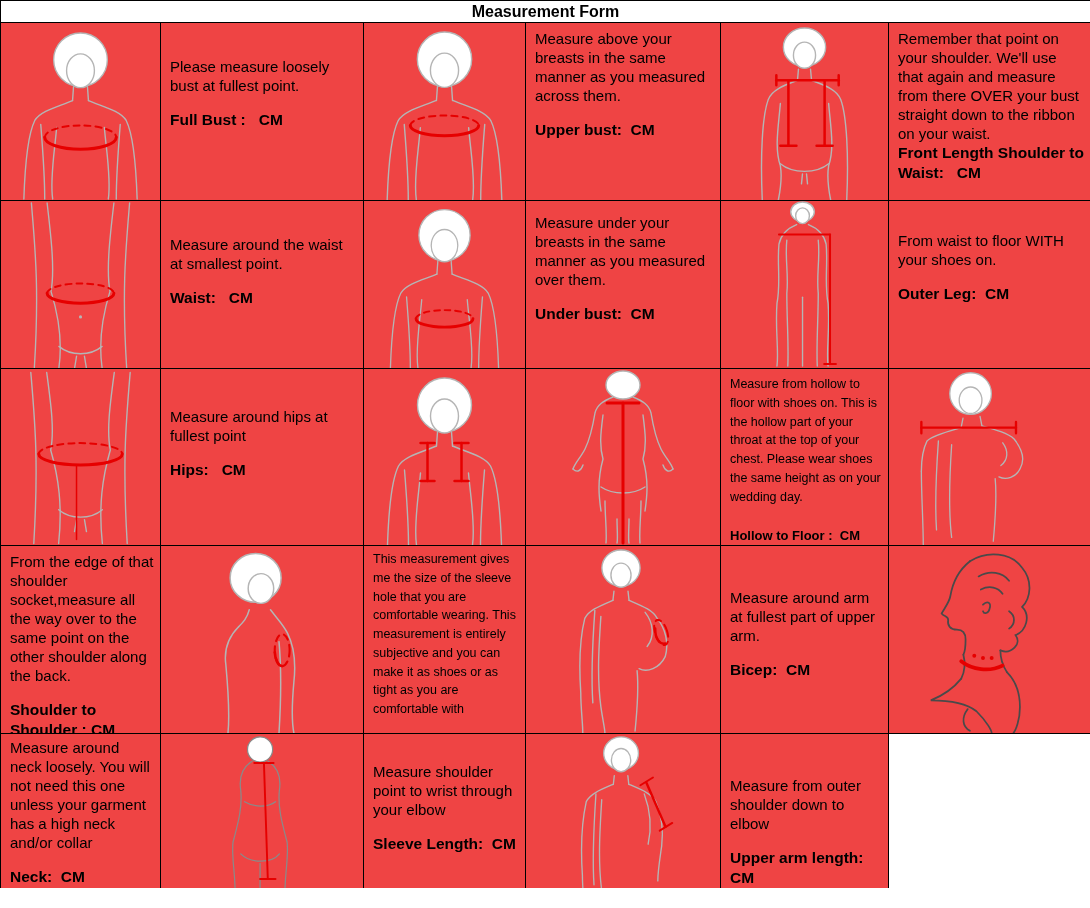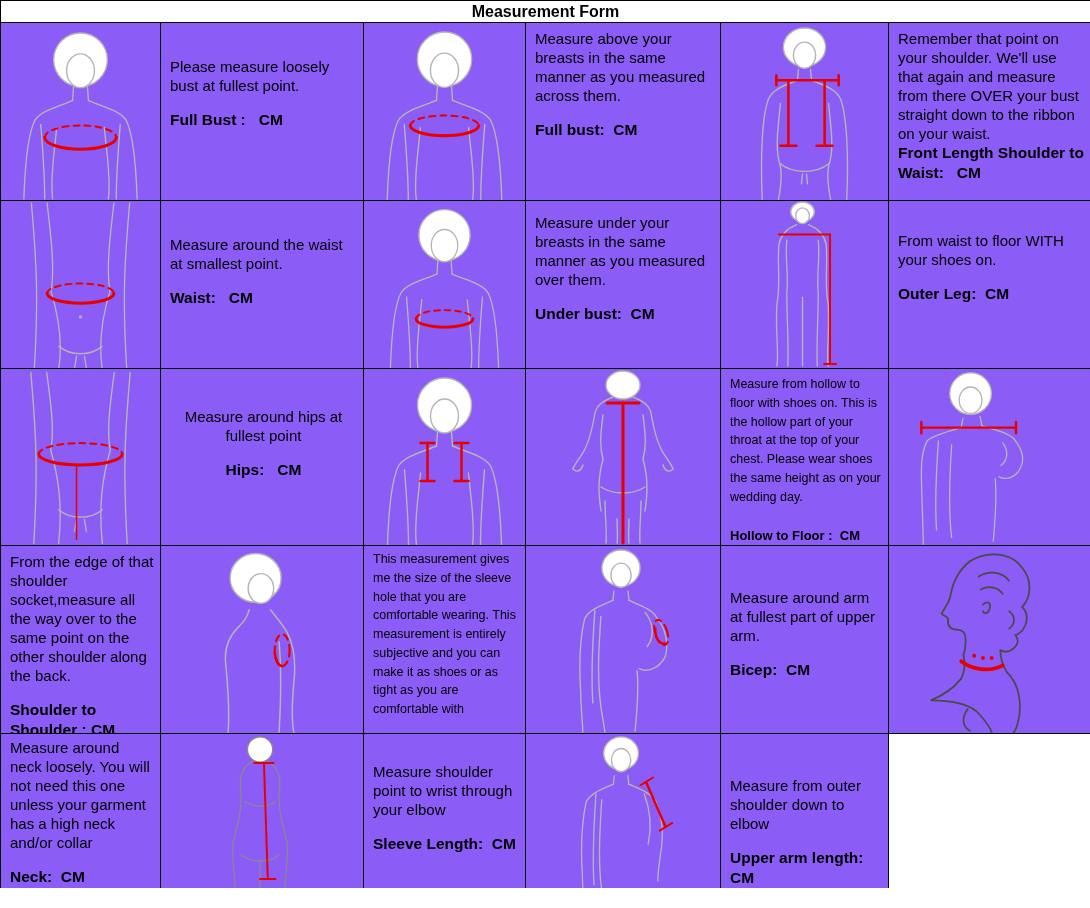--- a/index.html
+++ b/index.html
@@ -3,29 +3,29 @@
 <meta charset="utf-8">
 <style>
   html,body{margin:0;padding:0;background:#fff;}
   body{font-family:"Liberation Sans", sans-serif;color:#000;}
   .form{width:1090px;height:888px;display:grid;
     grid-template-columns:160px 203px 162px 195px 168px 202px;
     grid-template-rows:22px 178px 168px 177px 188px 175px;
     border-top:1px solid #000;border-left:1px solid #000;box-sizing:border-box;background:#fff;}
   .titlebar{grid-column:1/-1;border-right:1px solid #000;border-bottom:1px solid #000;
     display:flex;align-items:center;justify-content:center;font-weight:bold;font-size:16px;}
-  .cell{border-right:1px solid #000;border-bottom:1px solid #000;box-sizing:border-box;overflow:hidden;background:#8b5cf6;}
+  .cell{border-right:1px solid #000;border-bottom:1px solid #000;box-sizing:border-box;overflow:hidden;background:#ef4444;}
   .txt{padding:8px 6px 6px 9px;font-size:15px;line-height:1.27;}
   .txt .desc{white-space:pre-wrap;}
   .txt .lbl{font-weight:bold;margin-top:15px;font-size:15.5px;white-space:pre-wrap;}
   .txt .lbl.gap0{margin-top:0;}
   .txt.small{font-size:12.5px;line-height:1.5;}
   .txt.small .lbl{font-size:13px;line-height:1.2;}
   .t28{padding-top:28px;} .t30{padding-top:30px;} .t34{padding-top:34px;}
-  .t38{padding-top:38px;text-align:center;} .t42{padding-top:42px;} .t4{padding-top:4px;} .t6{padding-top:6px;} .t12{padding-top:12px;}
+  .t38{padding-top:38px;} .t42{padding-top:42px;} .t4{padding-top:4px;} .t6{padding-top:6px;} .t12{padding-top:12px;}
   .fig{display:flex;align-items:stretch;justify-content:center;}
   .fig svg{display:block;width:100%;height:100%;}
   .fig *{fill:none;stroke:#b5b5b5;stroke-width:1.4;stroke-linecap:round;}
   .fig .fill{fill:#fff;}
   .fig.ink *{stroke:#4a4a4a;stroke-width:1.6;}
   .fig.ink2 *{stroke:#8a8a8a;stroke-width:1.3;}
   .fig .red{stroke:#e60000 !important;}
   .fig .reddot{fill:#e60000 !important;stroke:none !important;}
   .fig .dash{stroke-dasharray:6 5;}
   .fig .w15{stroke-width:1.5;} .fig .w2{stroke-width:2;} .fig .w25{stroke-width:2.5;}
@@ -66,21 +66,21 @@
       <path d="M40,101 C42,126 44,152 44,176"></path>
         <path d="M120,101 C118,126 116,152 116,176"></path>
       <path d="M56,104 C54,128 49,156 52,176"></path>
         <path d="M104,104 C106,128 111,156 108,176"></path>
       <path class="red dash w2" d="M46,102 A34,10 0 0 1 114,102"></path>
       <path class="red w3" d="M46,102 A34,10 0 0 0 114,102"></path>
     </svg>
   </div>
   <div class="cell txt t6">
     <div class="desc">Measure above your breasts in the same manner as you measured across them.</div>
-    <div class="lbl">Full bust:  CM</div>
+    <div class="lbl">Upper bust:  CM</div>
   </div>
   <div class="cell fig">
     <svg viewBox="0 0 160 176" preserveAspectRatio="xMidYMid meet">
       <ellipse cx="80" cy="24" rx="21" ry="19" class="fill"></ellipse>
         <ellipse cx="80" cy="32" rx="11" ry="13" class="fill"></ellipse>
       <path d="M74,46 L73,57 M86,46 L87,57"></path>
       <path d="M73,57 C60,62 48,66 44,76 C38,92 36,132 38,176"></path>
       <path d="M87,57 C100,62 112,66 116,76 C122,92 124,132 122,176"></path>
       <path d="M56,80 C54,104 50,124 56,142 C58,154 56,166 54,176"></path>
       <path d="M104,80 C106,104 110,124 104,142 C102,154 104,166 106,176"></path>

